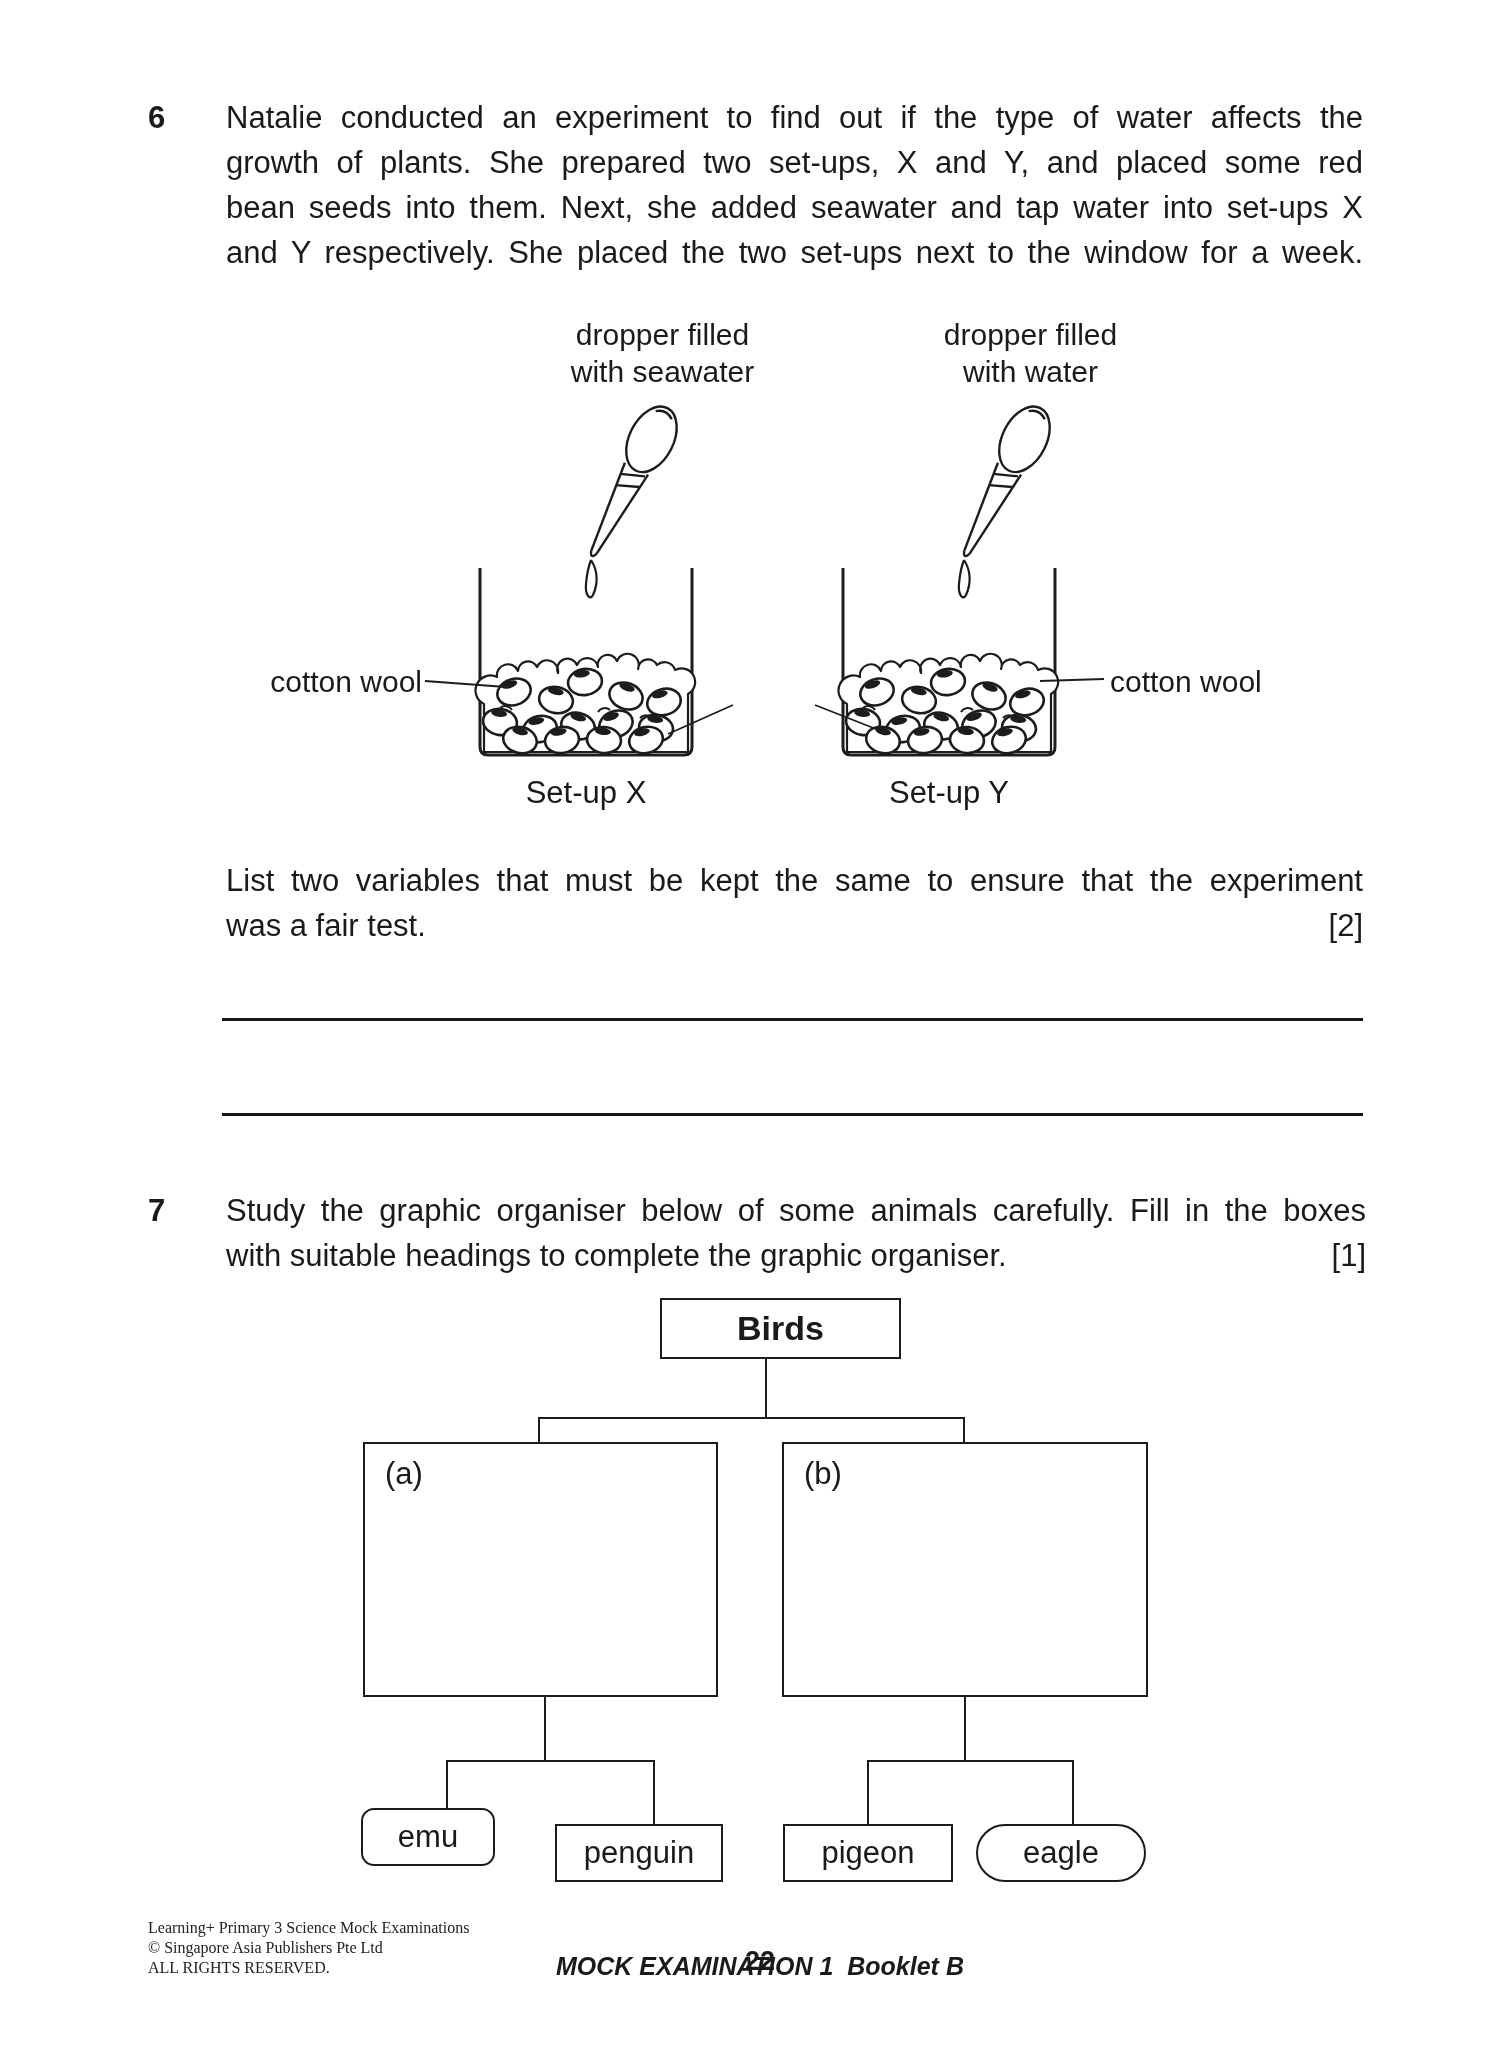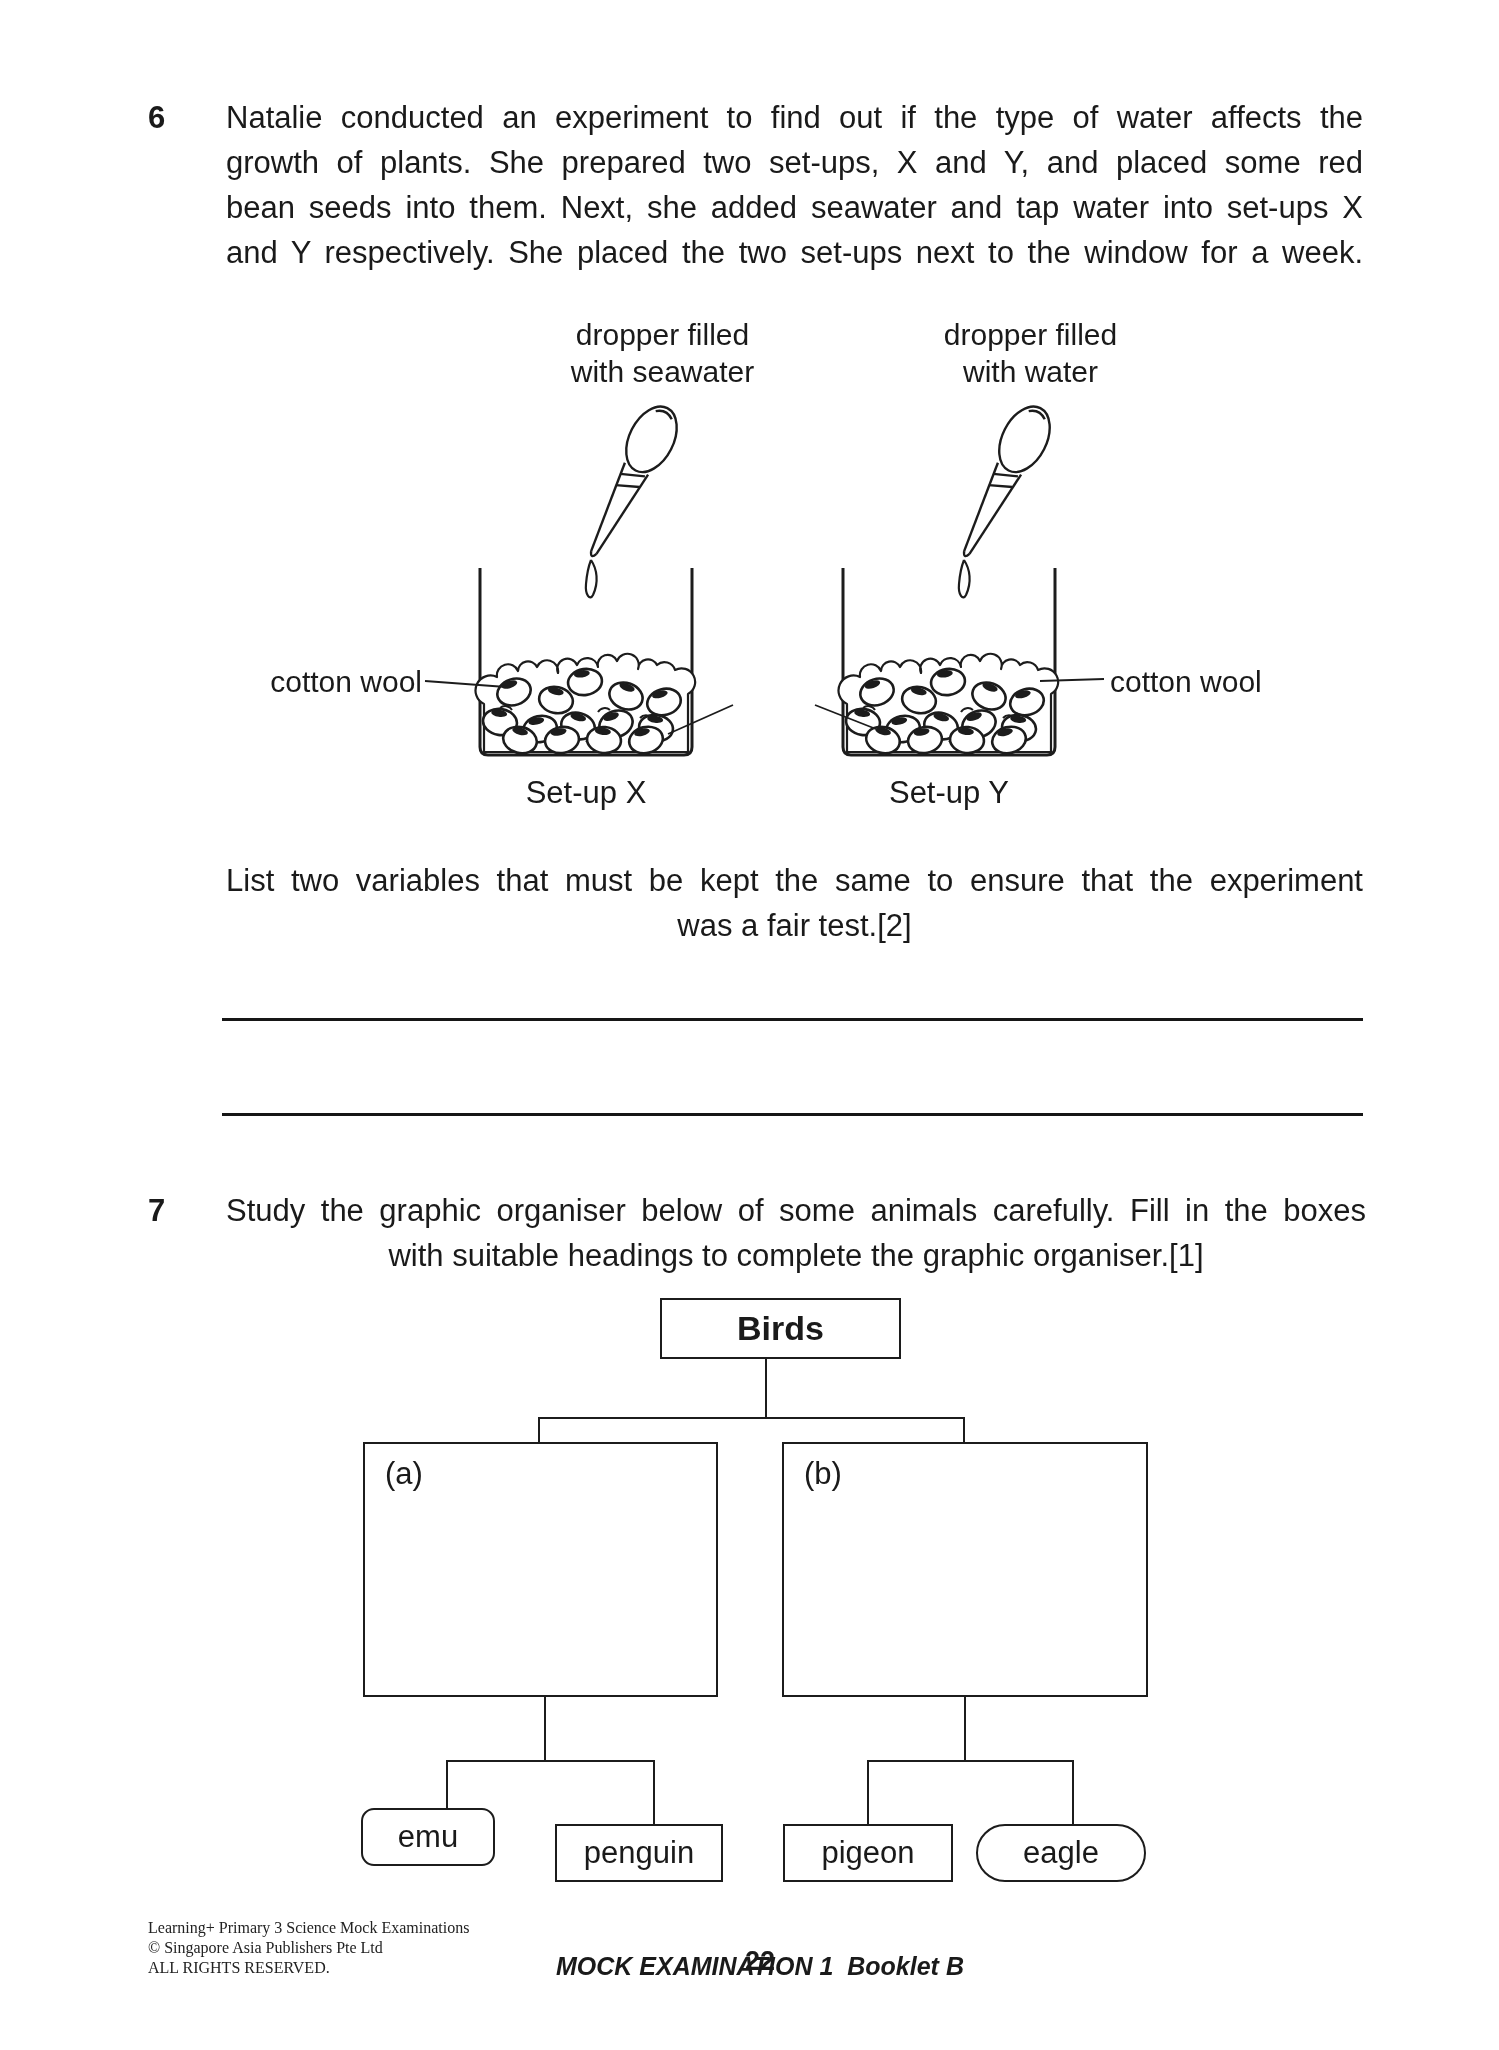--- a/index.html
+++ b/index.html
@@ -6,21 +6,21 @@
   html,body { background:#e8e8e8; }
   .page {
     position:relative; width:1499px; height:2050px; background:#ffffff;
     margin:0 auto; font-family:"Liberation Sans", sans-serif; color:#1a1a1a;
     overflow:hidden;
   }
   .abs { position:absolute; }
   .qnum { font-size:31px; font-weight:bold; line-height:45px; }
   .qtext { font-size:31px; line-height:45px; }
   .jline { text-align:justify; text-align-last:justify; white-space:nowrap; }
-  .flexline { display:flex; justify-content:center; }
+  .flexline { display:flex; justify-content:space-between; }
   .diaglabel { font-size:30px; line-height:37px; text-align:center; white-space:pre-line; }
   .answer-line { height:3px; background:#161616; }
   .obox { border:2px solid #1c1c1c; background:#fff; }
   .conn { background:#1c1c1c; }
   .leaf { font-size:31px; text-align:center; line-height:54px; }
   .footer-serif { font-family:"Liberation Serif", serif; font-size:16px; line-height:20px; color:#222; }
   .art { pointer-events:none; }
 </style>
 </head>
 <body>

